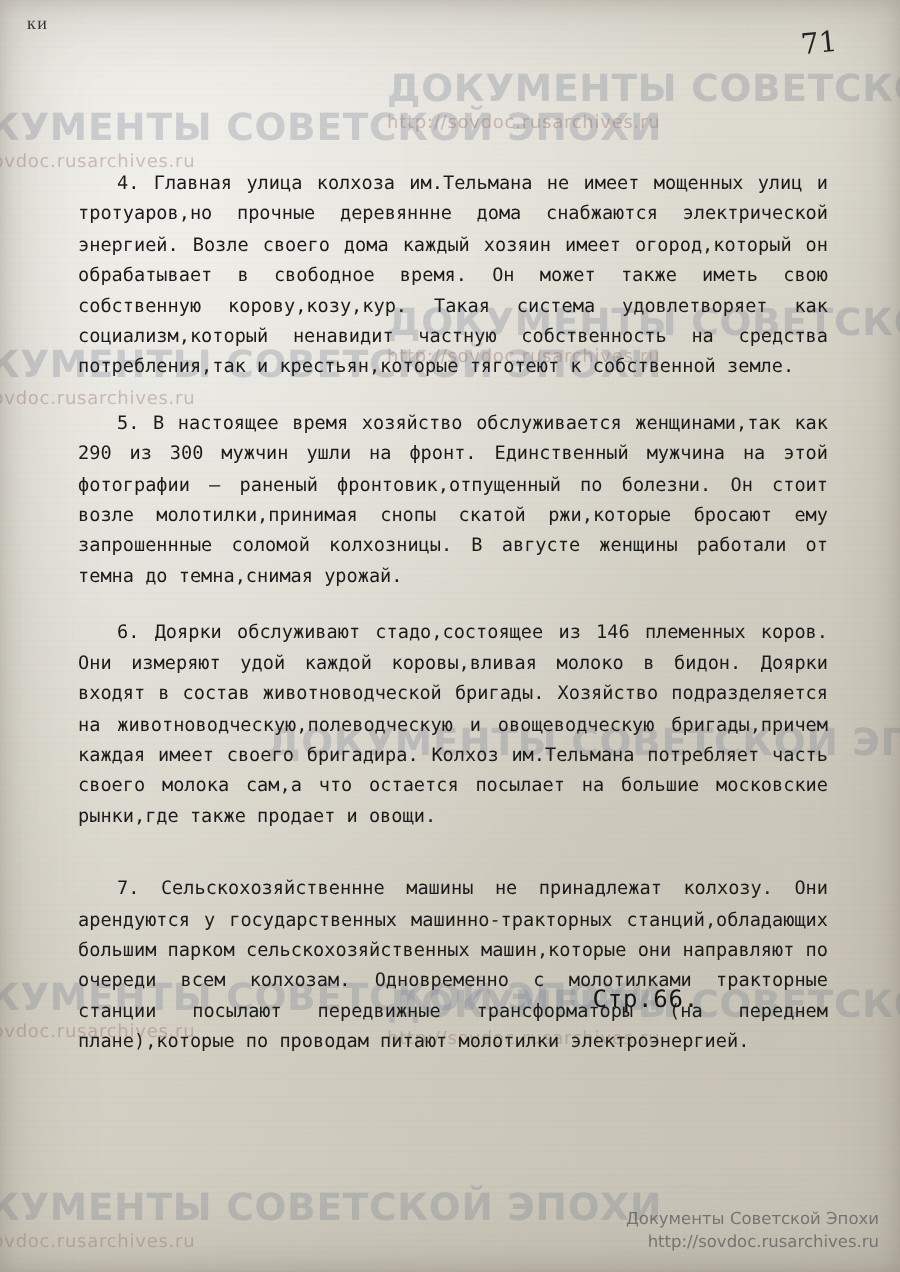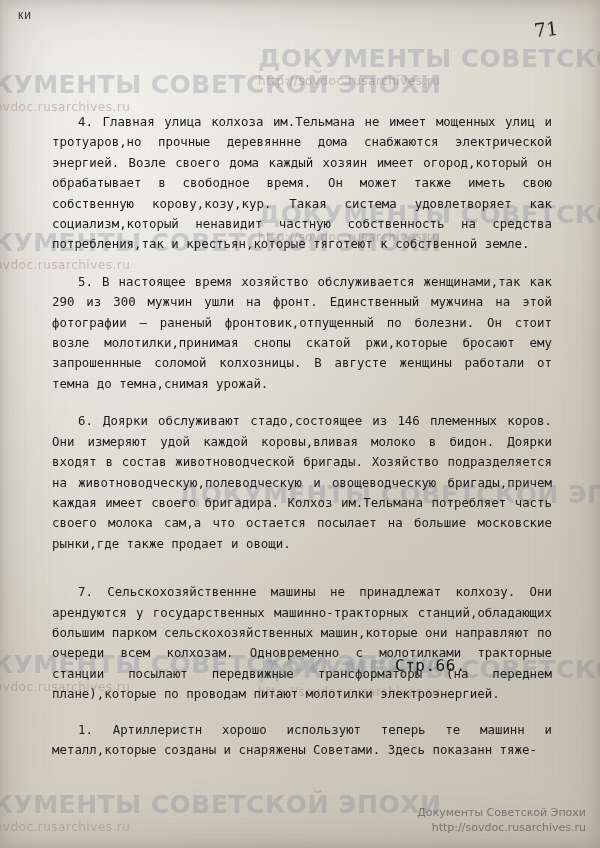--- a/index.html
+++ b/index.html
@@ -75,21 +75,21 @@
     pointer-events: none;
   }
   .wm-small .t1 { font-size: 11px; }
   .wm-small .t2 { font-size: 11px; margin-top: 2px; }
 
   
   .corner-left {
     position: absolute;
     left: 18px;
     top: 8px;
-    font-family: Liberation Sans, sans-serif;
+    font-family: Liberation Serif, serif;
     font-size: 12px;
     color: #2b2b2b;
     letter-spacing: 1px;
   }
   .page-number {
     position: absolute;
     right: 42px;
     top: 18px;
     font-family: "DejaVu Serif", serif;
     font-size: 19px;
@@ -181,23 +181,20 @@
 
   <div class="body-text">
     <p class="para">4. Главная улица колхоза им.Тельмана не имеет мощенных улиц и тротуаров,но прочные деревяннне дома снабжаются электрической энергией. Возле своего дома каждый хозяин имеет огород,который он обрабатывает в свободное время. Он может также иметь свою собственную корову,козу,кур. Такая система удовлетворяет как социализм,который ненавидит частную собственность на средства потребления,так и крестьян,которые тяготеют к собственной земле.</p>
     <p class="para">5. В настоящее время хозяйство обслуживается женщинами,так как 290 из 300 мужчин ушли на фронт. Единственный мужчина на этой фотографии – раненый фронтовик,отпущенный по болезни. Он стоит возле молотилки,принимая снопы скатой ржи,которые бросают ему запрошеннные соломой колхозницы. В августе женщины работали от темна до темна,снимая урожай.</p>
     <p class="para">6. Доярки обслуживают стадо,состоящее из 146 племенных коров. Они измеряют удой каждой коровы,вливая молоко в бидон. Доярки входят в состав животноводческой бригады. Хозяйство подразделяется на животноводческую,полеводческую и овощеводческую бригады,причем каждая имеет своего бригадира. Колхоз им.Тельмана потребляет часть своего молока сам,а что остается посылает на большие московские рынки,где также продает и овощи.</p>
     <p class="para">7. Сельскохозяйственнне машины не принадлежат колхозу. Они арендуются у государственных машинно-тракторных станций,обладающих большим парком сельскохозяйственных машин,которые они направляют по очереди всем колхозам. Одновременно с молотилками тракторные станции посылают передвижные трансформаторы (на переднем плане),которые по проводам питают молотилки электроэнергией.</p>
   </div>
 
   <div class="section-label">Стр.66.</div>
 
-  <div class="tail-text">
-    <p class="para">1. Артиллеристн хорошо используют теперь те машинн и металл,которые созданы и снаряжены Советами. Здесь показанн тяже-</p>
-  </div>
 
   <div class="wm-small">
     <div class="t1">Документы Советской Эпохи</div>
     <div class="t2">http://sovdoc.rusarchives.ru</div>
   </div>
 
   <div class="edge-shadow"></div>
 </div>
 
 </body></html>

